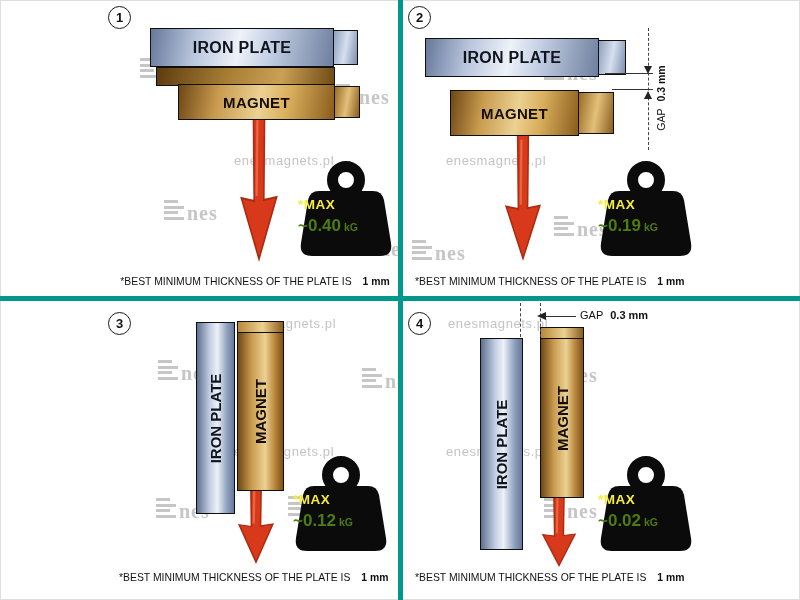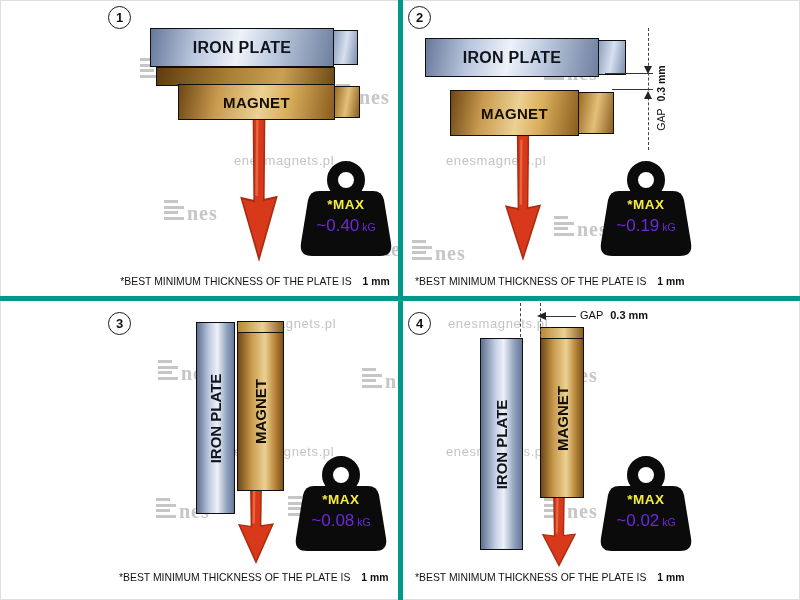--- a/index.html
+++ b/index.html
@@ -22,23 +22,23 @@
   .block-label{font-weight:bold;font-size:16px;color:#10151d;letter-spacing:.3px}
   .magnet-face .block-label{font-size:15px;color:#140d03}
   .vlabel{transform:rotate(-90deg);white-space:nowrap;font-weight:bold;font-size:15px;color:#10151d}
   .magnet-v .vlabel{color:#140d03}
   
   .pull-arrow{position:absolute;z-index:2}
   .pull-arrow svg{display:block;width:100%;height:100%}
   
   .weight{position:absolute;width:96px;height:102px;z-index:6}
   .weight svg{position:absolute;left:0;top:0}
-  .wtext{position:absolute;left:0;right:0;text-align:center;line-height:1}
+  .wtext{position:absolute;left:0;right:0;text-align:left;line-height:1}
   .wmax{top:38px;color:#f6ee3a;font-size:13.5px;font-weight:bold;letter-spacing:.5px}
-  .wval{top:57px;color:#6d28d9;font-size:17px;font-weight:normal}
+  .wval{top:57px;color:#4d7c0f;font-size:17px;font-weight:bold}
   .wunit{font-size:10.5px;margin-left:3px}
   
   .caption{position:absolute;font-size:10.4px;color:#111;text-align:center;white-space:nowrap;z-index:6}
   .caption b{margin-left:11px}
   
   .wm-site{position:absolute;color:#c4c4c4;font-size:13px;letter-spacing:.6px;z-index:1}
   .enes{position:absolute;display:flex;align-items:flex-end;gap:3px;z-index:1}
   .enes .bars{display:flex;flex-direction:column;gap:2.5px;padding-bottom:2px}
   .enes .bars i{display:block;height:3px;background:#c6c6c6}
   .enes .bars i:nth-child(odd){width:14px}
@@ -261,21 +261,21 @@
     <div class="block magnet-v" style="left:237px;top:31px;width:45px;height:157px">
         <span class="vlabel">MAGNET</span>
       </div>
 
     <div class="weight" style="left:293px;top:154px">
       <svg width="96" height="102" viewBox="0 0 96 102">
           <circle cx="48" cy="20" r="13.5" fill="none" stroke="#0b0b0b" stroke-width="11"></circle>
           <path d="M21 31 L75 31 Q84 31 86 40 L93 83 Q95 96 82 96 L14 96 Q1 96 3 83 L10 40 Q12 31 21 31 Z" fill="#0b0b0b"></path>
         </svg>
       <div class="wtext wmax">*MAX</div>
-      <div class="wtext wval"><span>~0.08</span><span class="wunit">kG</span></div>
+      <div class="wtext wval"><span>~0.12</span><span class="wunit">kG</span></div>
     </div>
 
     <div class="caption" style="left:119px;top:271px;width:260px"><span>*BEST MINIMUM THICKNESS OF THE PLATE IS</span><b>1 mm</b></div>
   </div>
 
   <div class="panel" style="left:403px;top:301px;width:397px;height:299px">
     <div class="badge" style="left:5px;top:11px">
         <span>4</span>
       </div>
 

